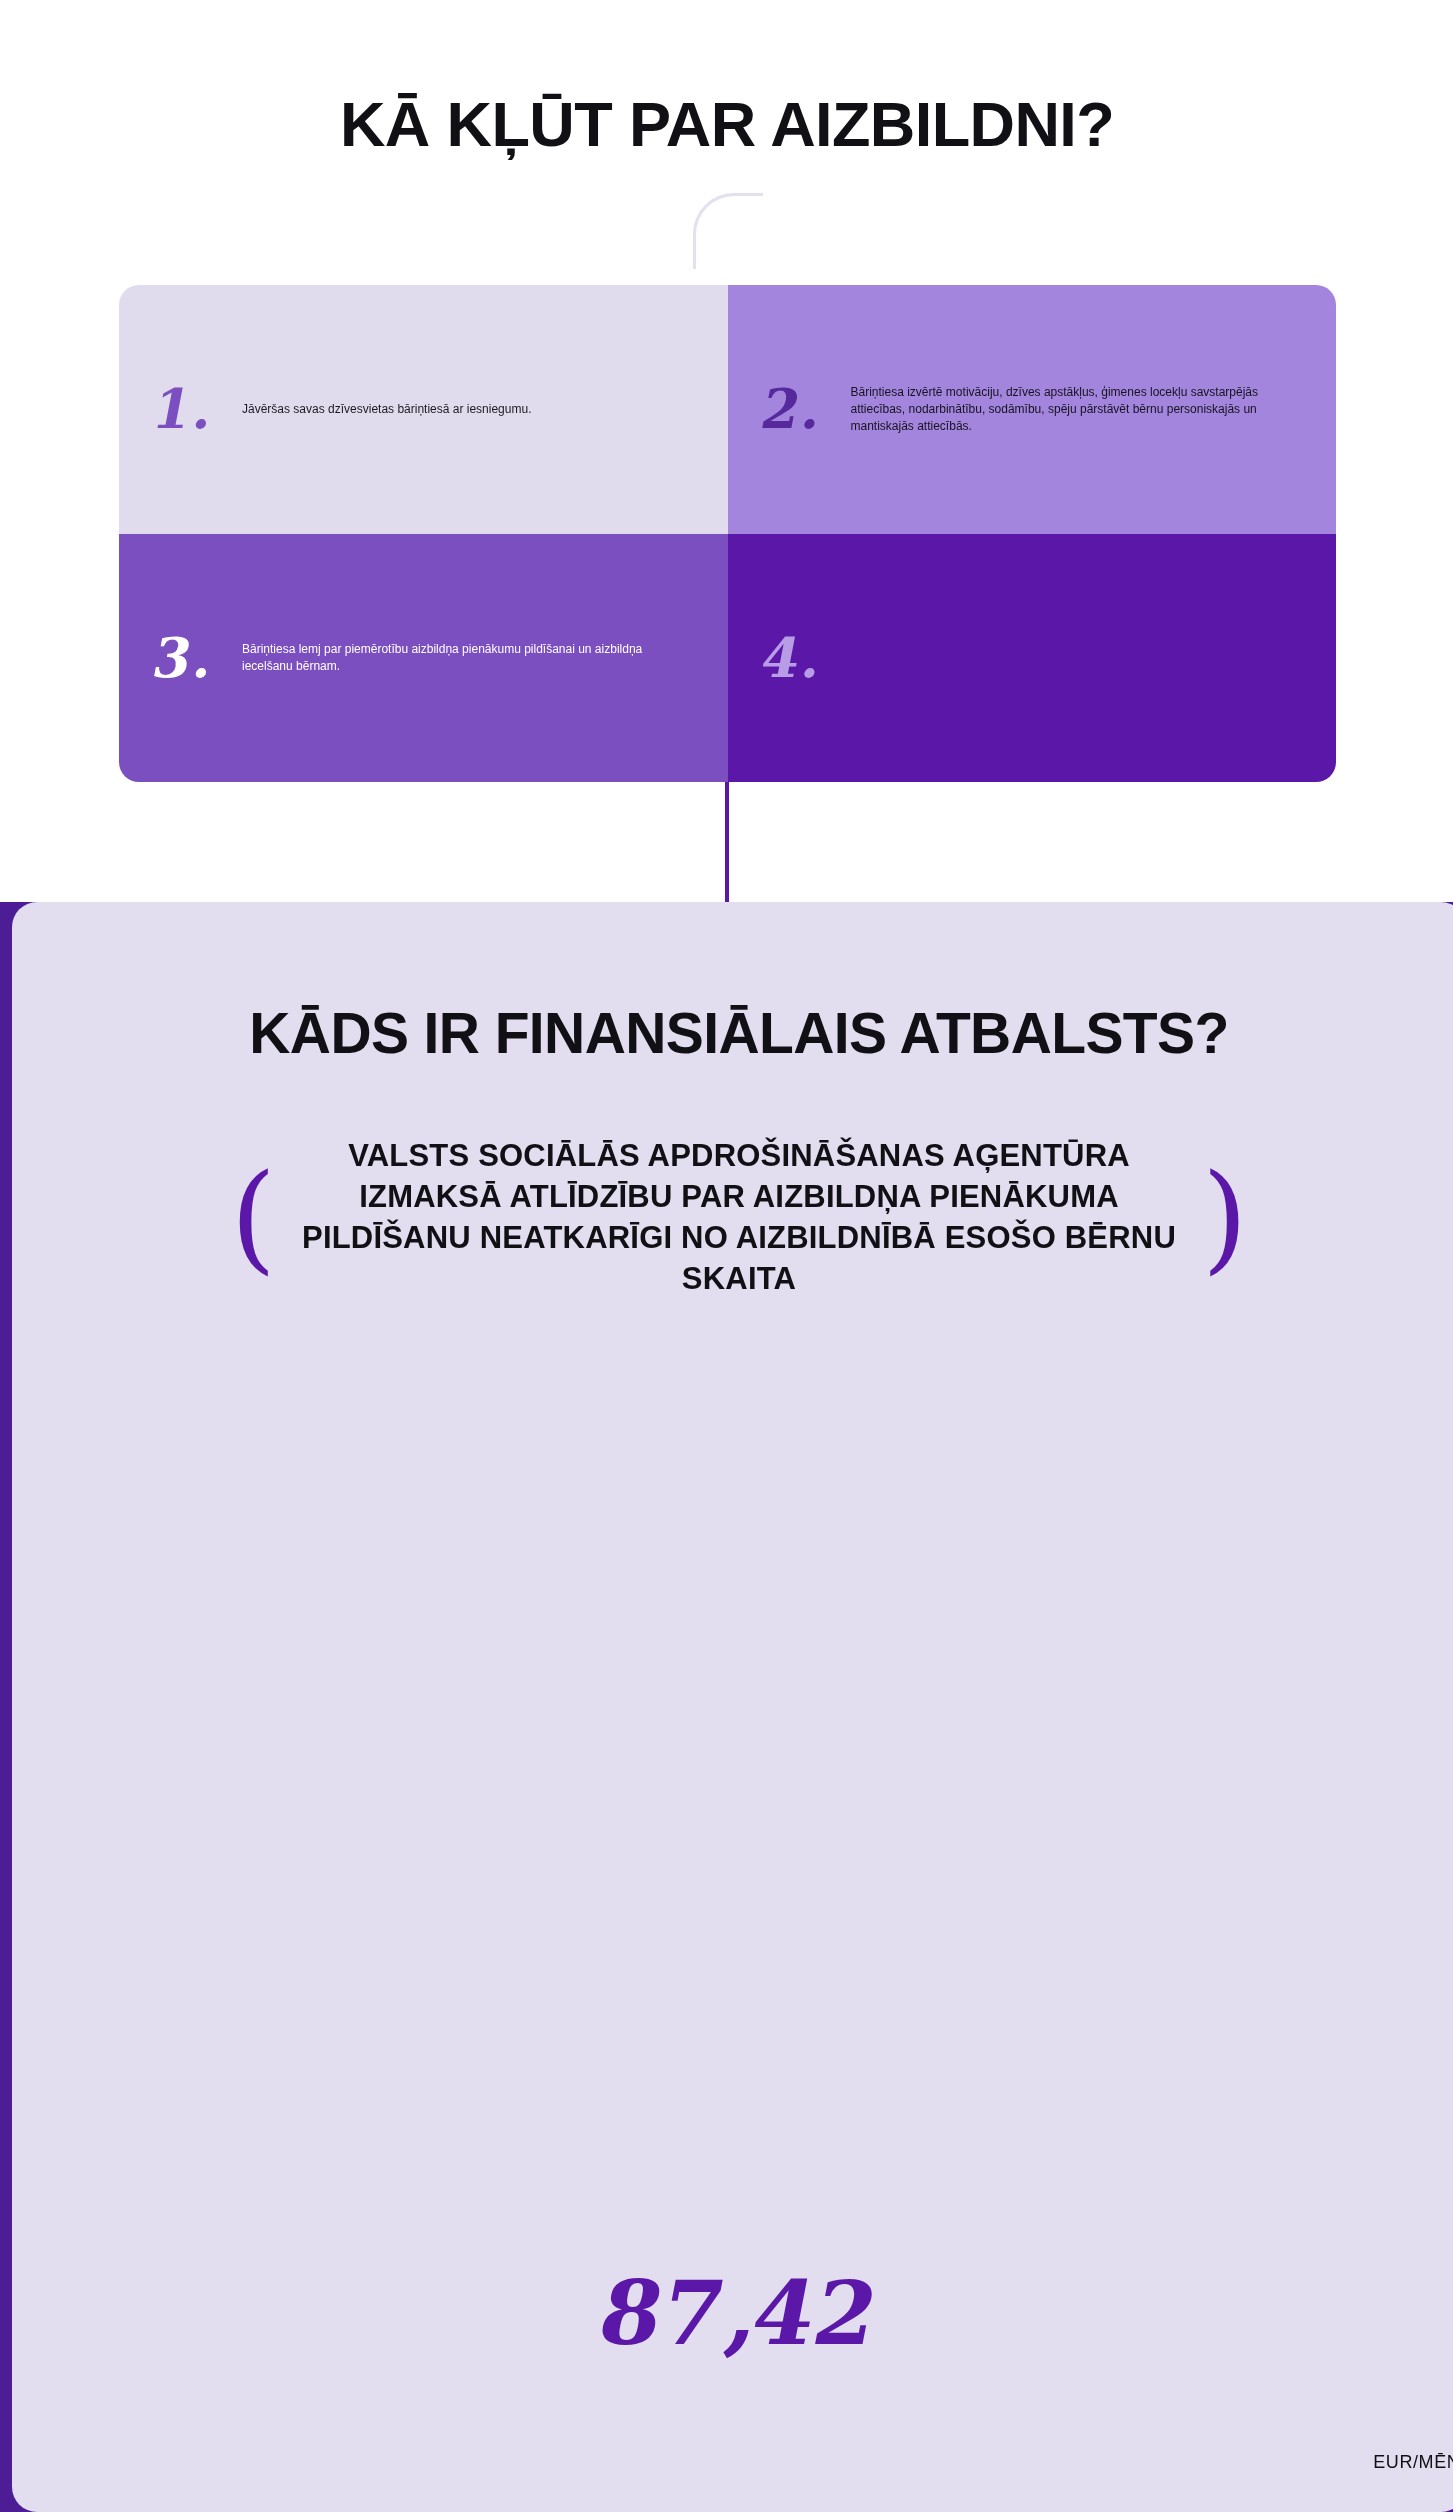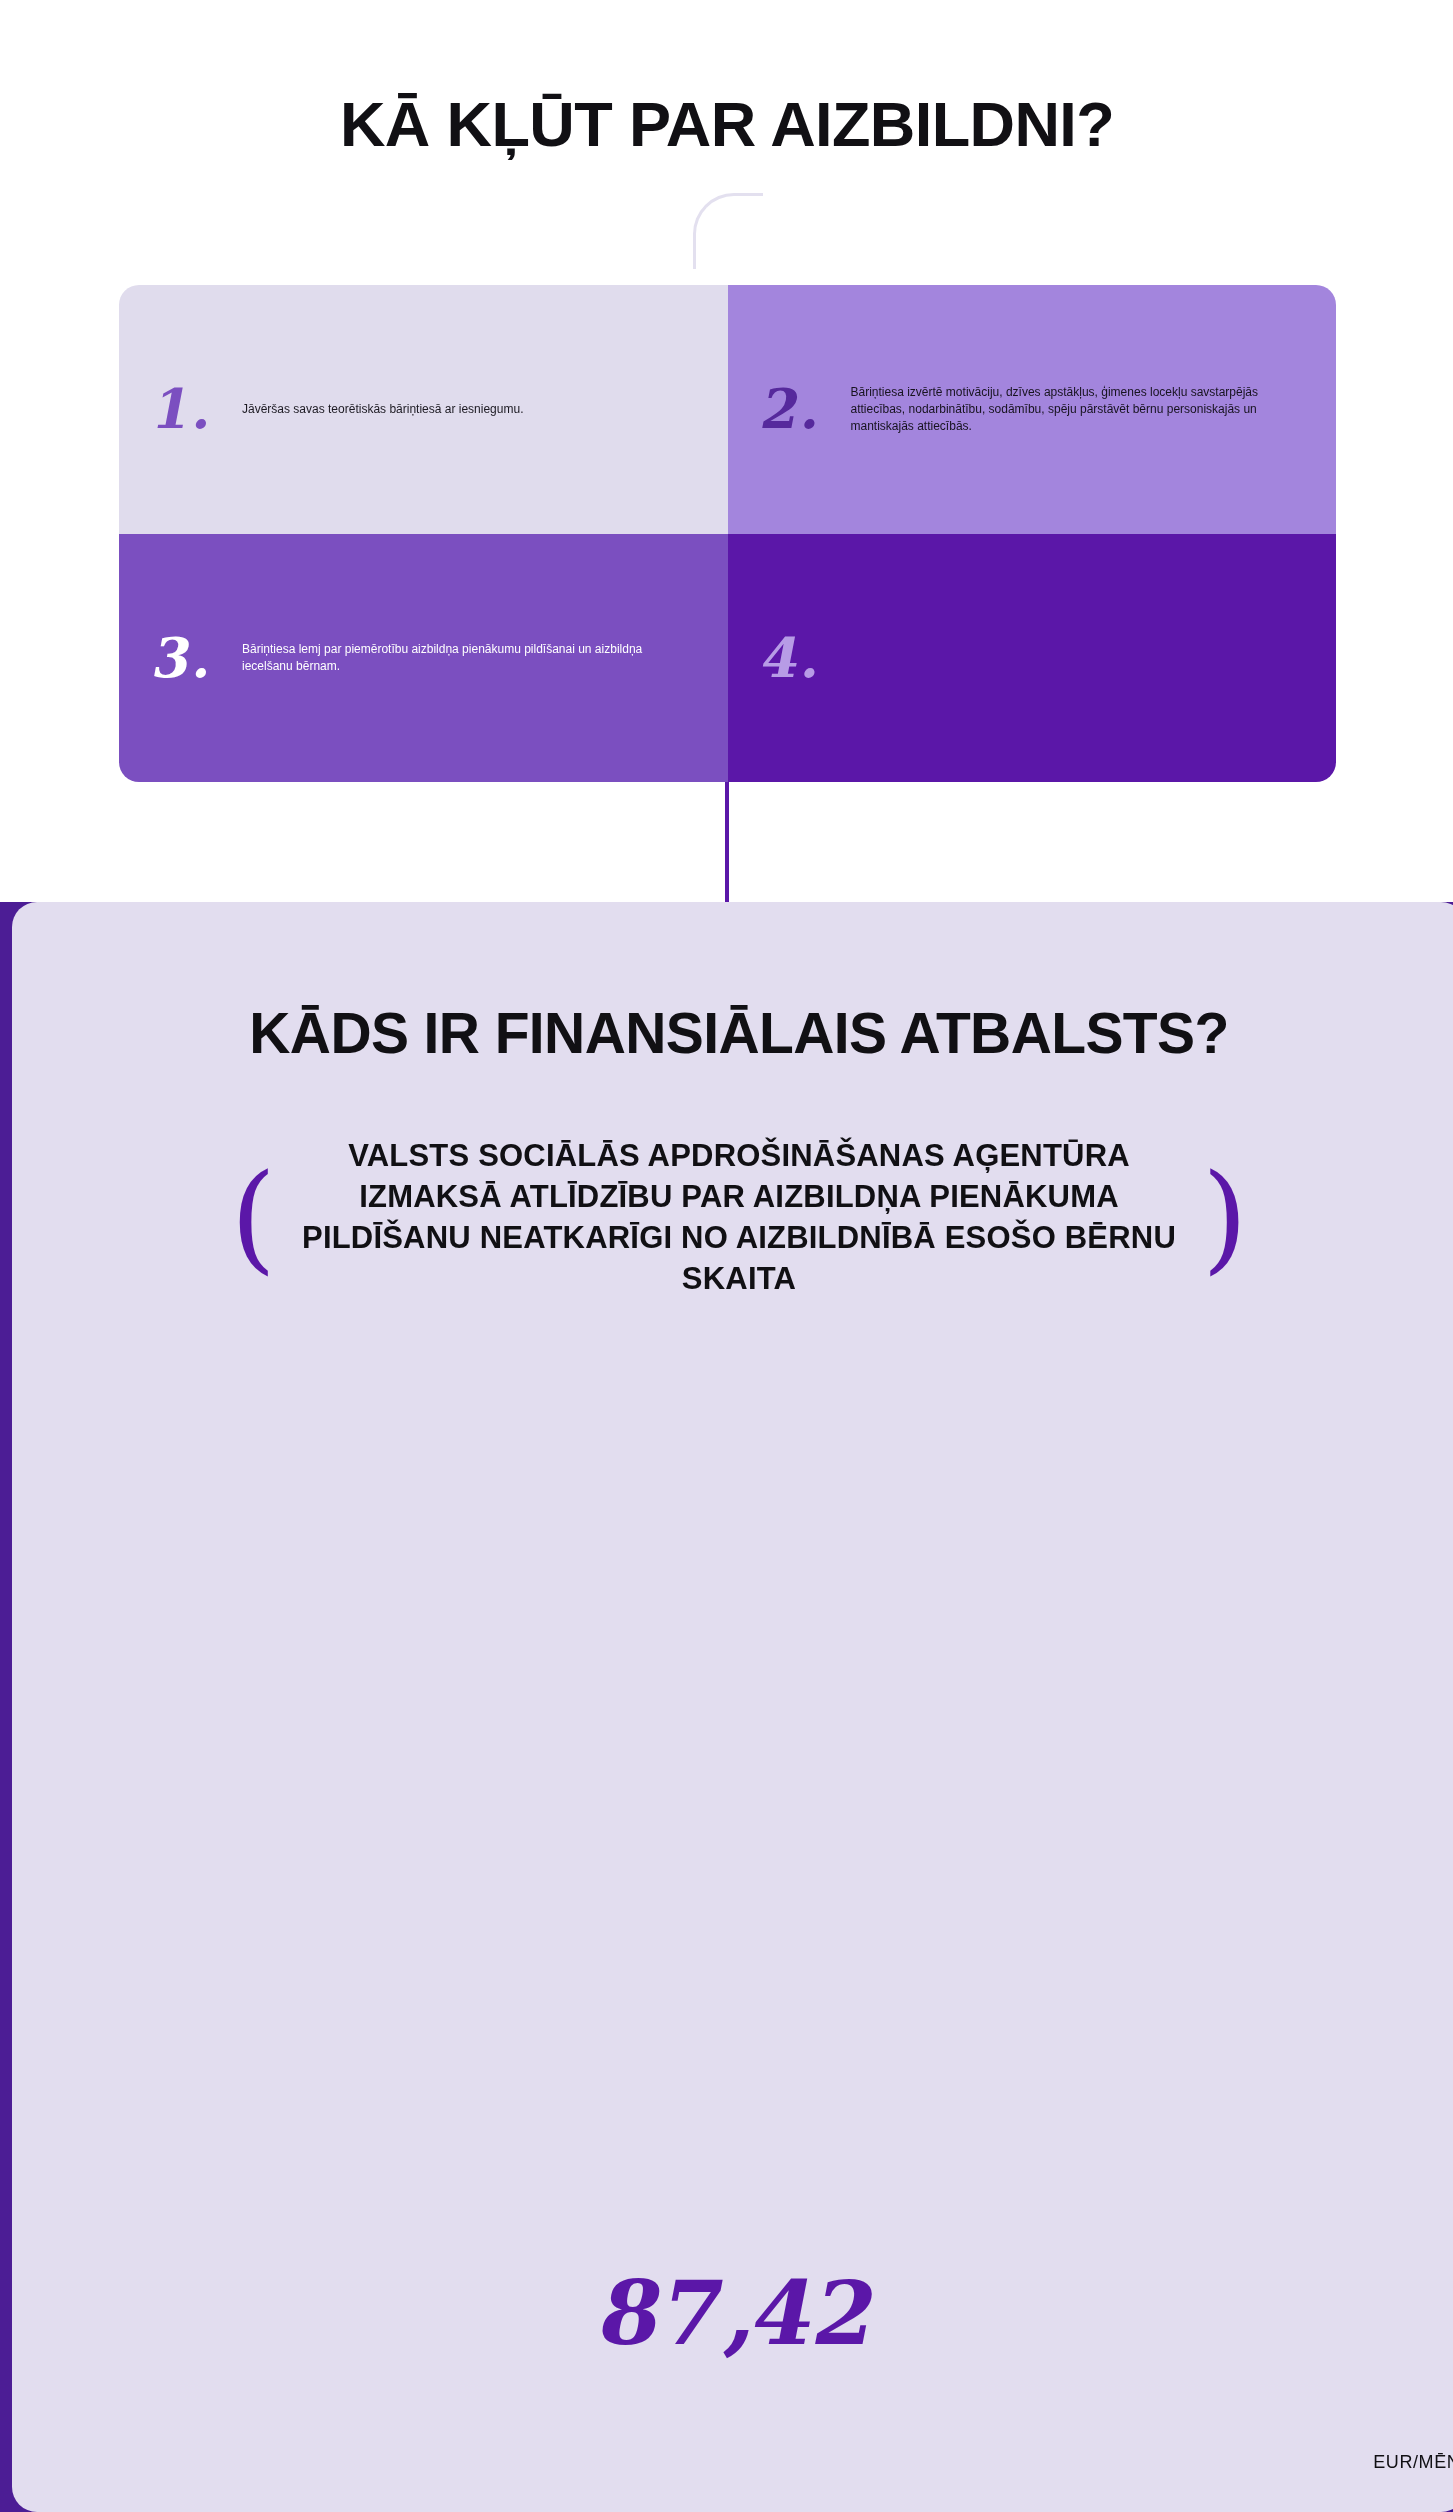--- a/index.html
+++ b/index.html
@@ -191,21 +191,21 @@
   <div class="top-section">
 
     <div class="main-title">KĀ KĻŪT PAR AIZBILDNI?</div>
 
     <div class="title-connector-curve"></div>
 
     <div class="steps">
 
       <div class="step step-1">
         <div class="step-num">1.</div>
-        <div class="step-text">Jāvēršas savas teorētiskās bāriņtiesā ar iesniegumu.</div>
+        <div class="step-text">Jāvēršas savas dzīvesvietas bāriņtiesā ar iesniegumu.</div>
       </div>
 
       <div class="step step-2">
         <div class="step-num">2.</div>
         <div class="step-text">Bāriņtiesa izvērtē motivāciju, dzīves apstākļus, ģimenes locekļu savstarpējās attiecības, nodarbinātību, sodāmību, spēju pārstāvēt bērnu personiskajās un mantiskajās attiecībās.</div>
       </div>
 
       <div class="step step-3">
         <div class="step-num">3.</div>
         <div class="step-text">Bāriņtiesa lemj par piemērotību aizbildņa pienākumu pildīšanai un aizbildņa iecelšanu bērnam.</div>

